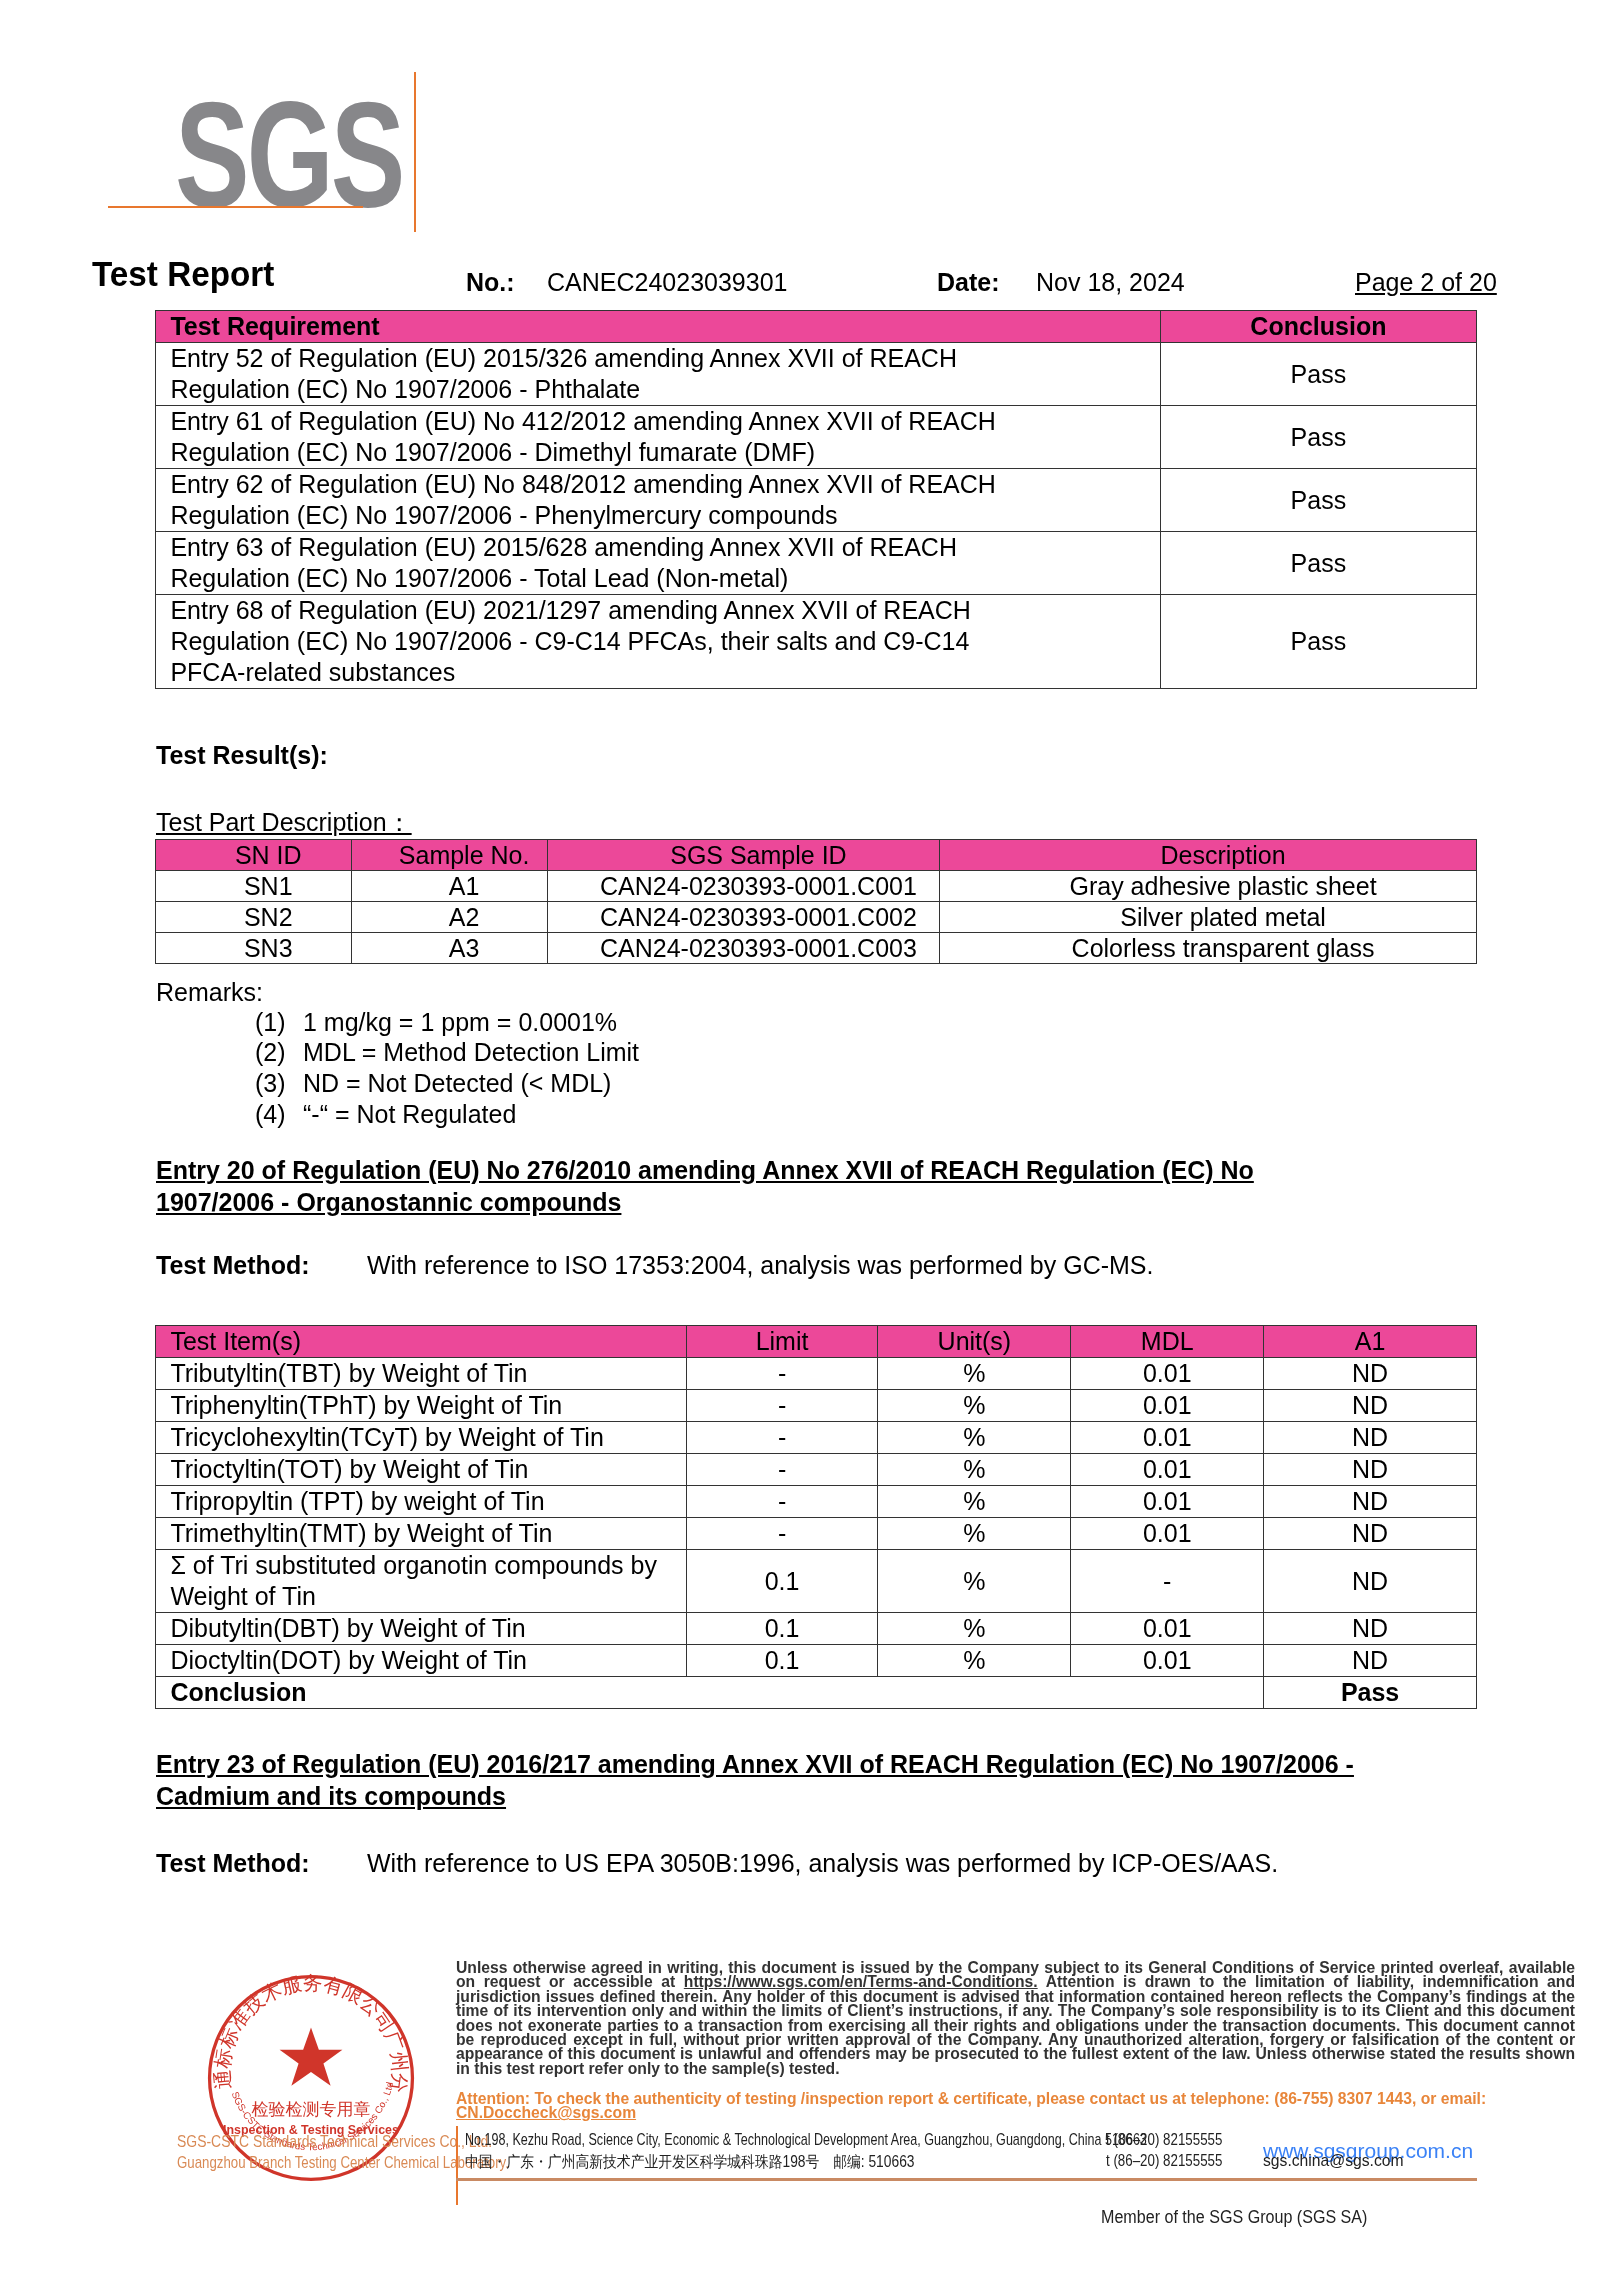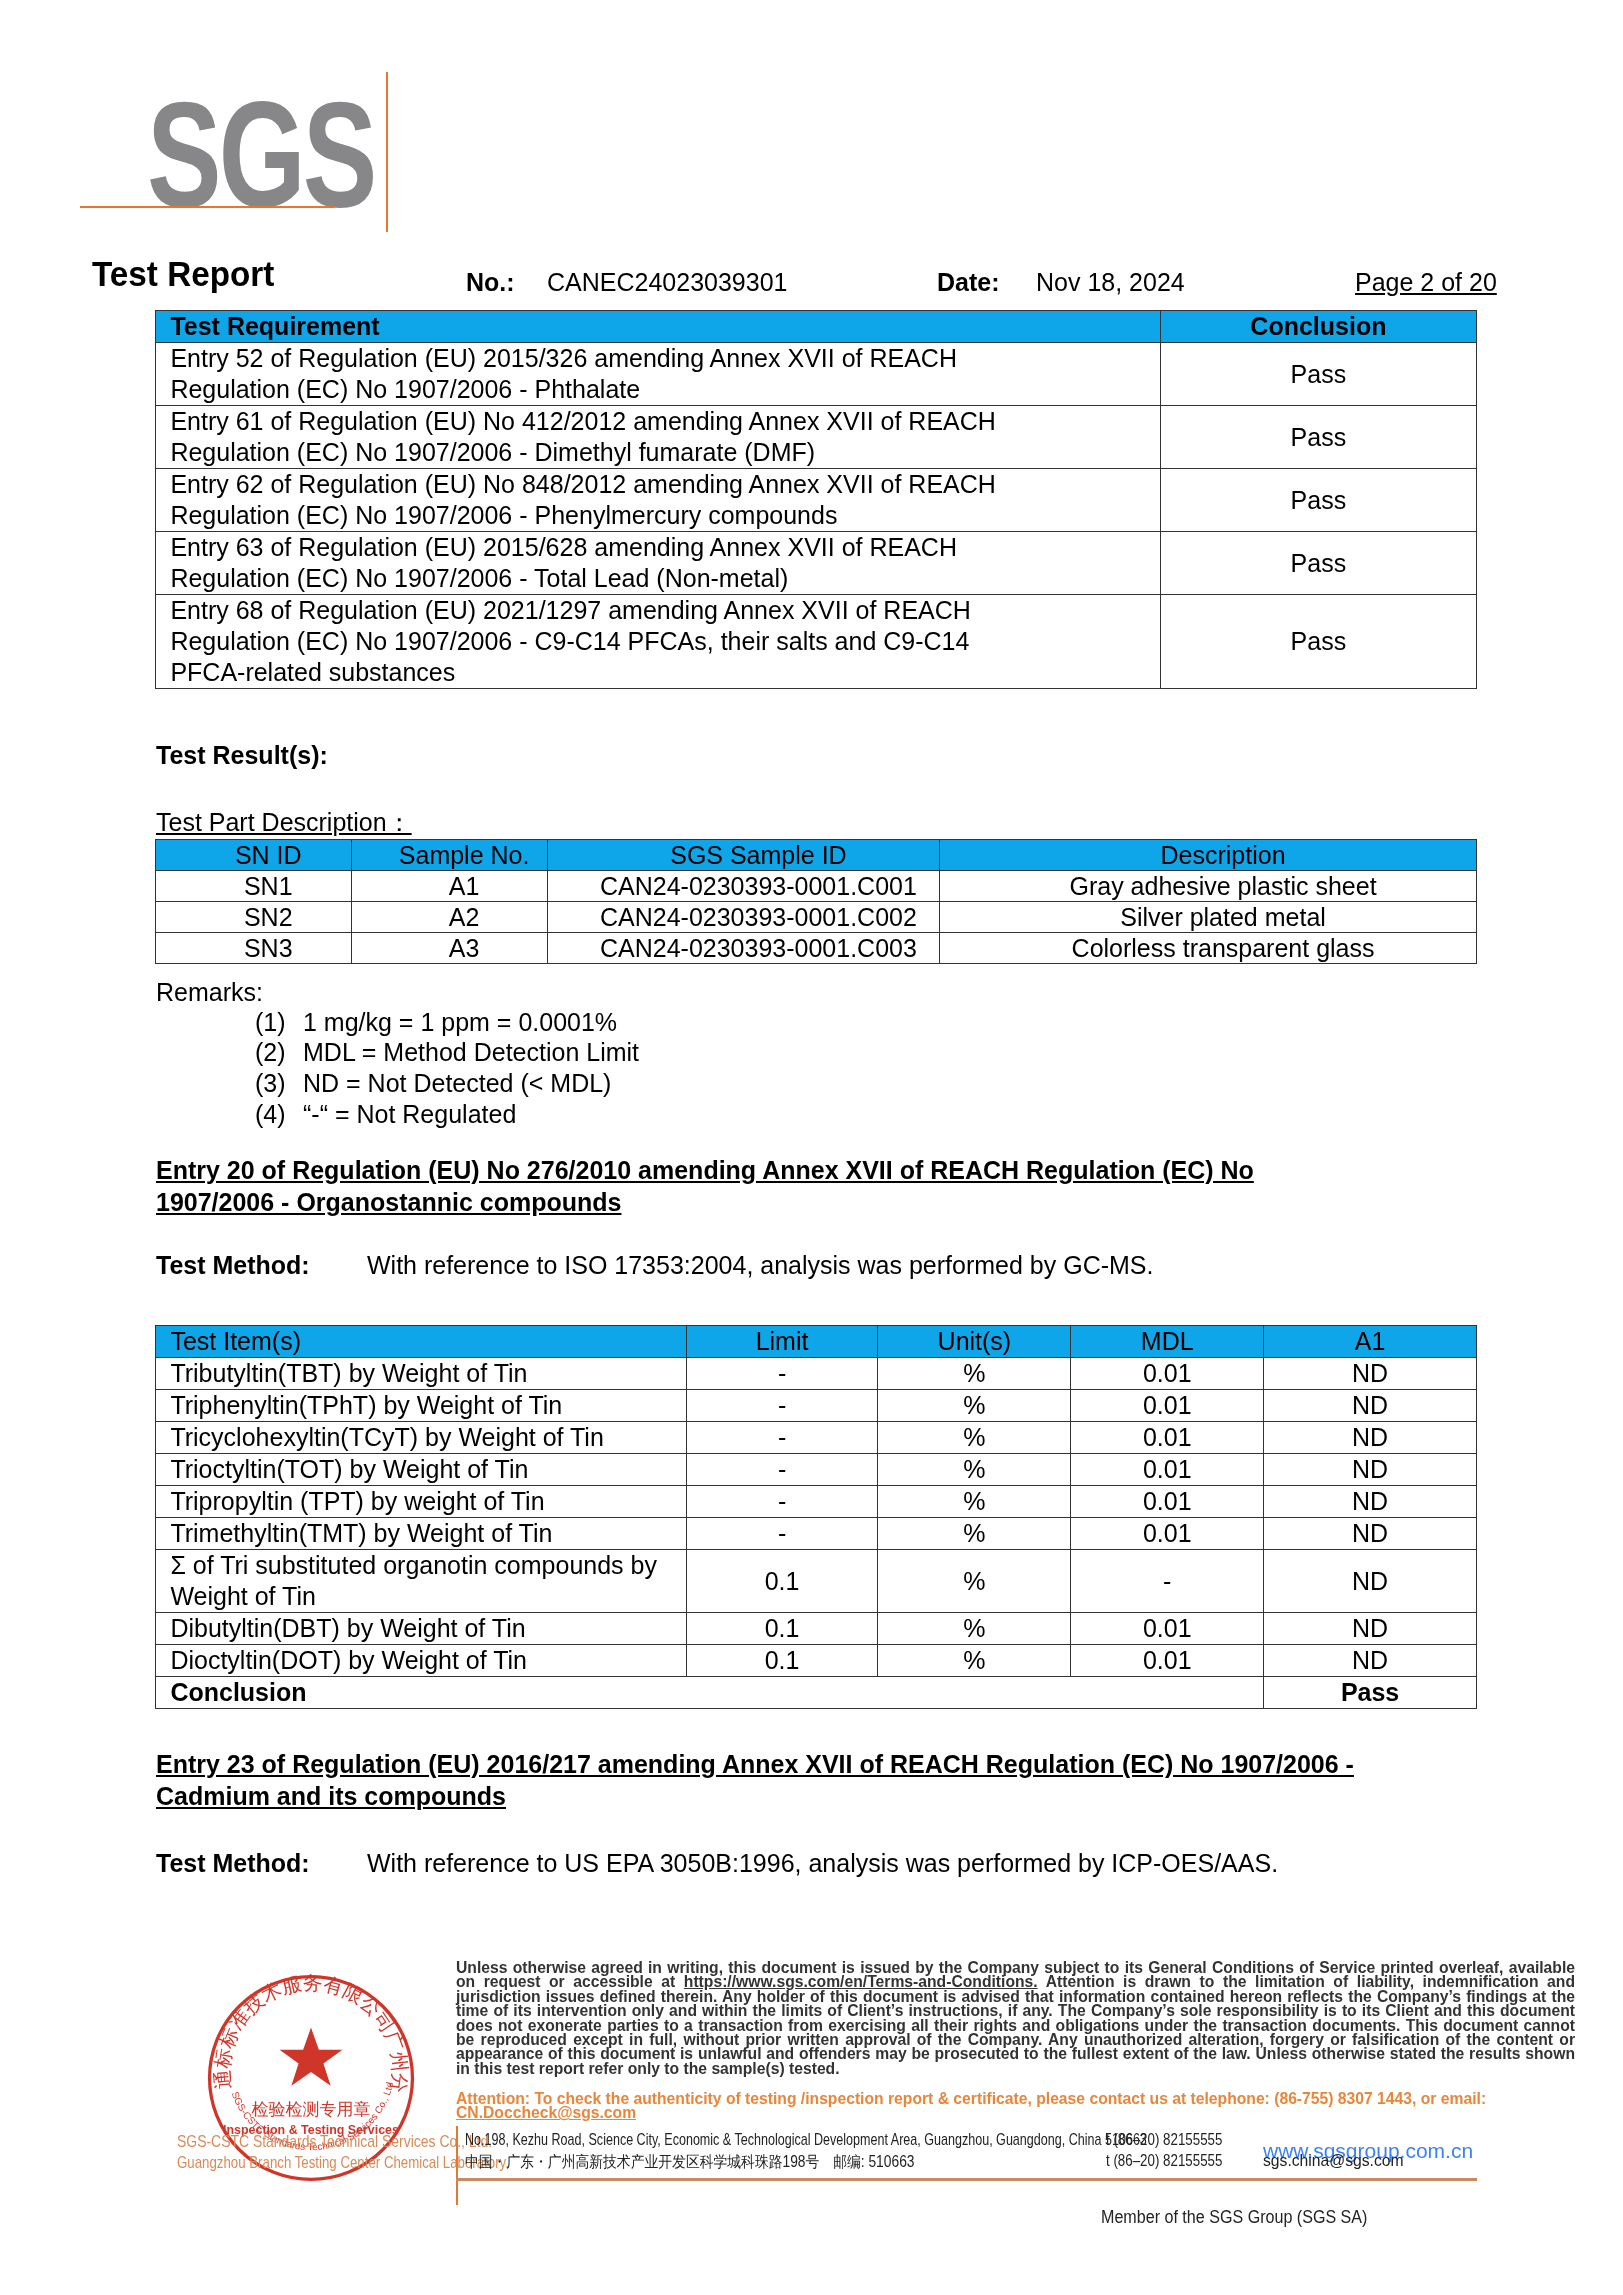--- a/index.html
+++ b/index.html
@@ -1,40 +1,40 @@
 <!DOCTYPE html>
 <html style="font-size:10.5px"><head>
 <meta charset="utf-8">
 <style>
   html, body { margin: 0; padding: 0; background: #ffffff; }
   body { width: 1623px; height: 2295px; position: relative; overflow: hidden;
          font-family: "Liberation Sans", sans-serif; color: #000; }
   .abs { position: absolute; }
 
   
-  #logo { left: 80px; top: 33px; width: 353px; height: 170px; }
+  #logo { left: 108px; top: 33px; width: 353px; height: 170px; }
   #logo-text { position: absolute; left: 67px; top: 46px; font-size: 151px; font-weight: bold;
                color: #87878a; letter-spacing: -3.9px; transform: scaleX(0.74); transform-origin: left top;
                line-height: 1; font-family: "Liberation Sans", sans-serif; }
   #logo-hline { position: absolute; left: 0; top: 173px; width: 255px; height: 2px; background: #e8772e; }
   #logo-vline { position: absolute; left: 306px; top: 39px; width: 2px; height: 160px; background: #e8772e; }
 
   
   #header-title { left: 92px; top: 254px; font-size: 35px; font-weight: bold; transform: scaleX(0.95); transform-origin: left; }
   .hdr-label { font-weight: bold; font-size: 25px; }
   .hdr-val { font-size: 25px; }
   #hdr-no-label { left: 466px; top: 268px; }
   #hdr-no-val { left: 547px; top: 268px; }
   #hdr-date-label { left: 937px; top: 268px; text-align: right; }
   #hdr-date-val { left: 1036px; top: 268px; }
   #hdr-page { left: 1355px; top: 268px; font-size: 25px; text-decoration: underline; }
 
   table { border-collapse: collapse; position: absolute; }
   td, th { border: 1.3px solid #333; font-size: 25px; line-height: 31px; padding: 0 14.4px; font-weight: normal; vertical-align: middle; }
-  th { background: #0ea5e9; }
+  th { background: #ec4899; }
   .c { text-align: center; }
   .l { text-align: left; }
   .b { font-weight: bold; }
 
   #req-table { left: 155px; top: 310px; width: 1322px; }
   #req-table td.req { width: 975px; }
 
   #results-heading { left: 156px; top: 741px; font-size: 25px; font-weight: bold; }
   #part-desc-label { left: 156px; top: 806px; font-size: 25px; text-decoration: underline; }
 

